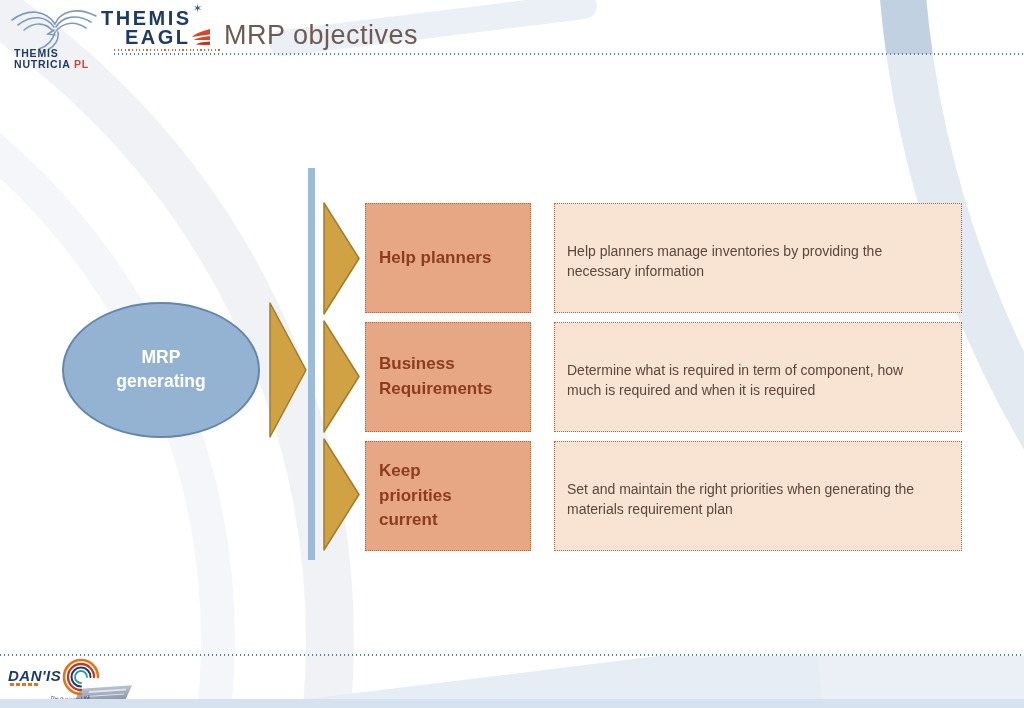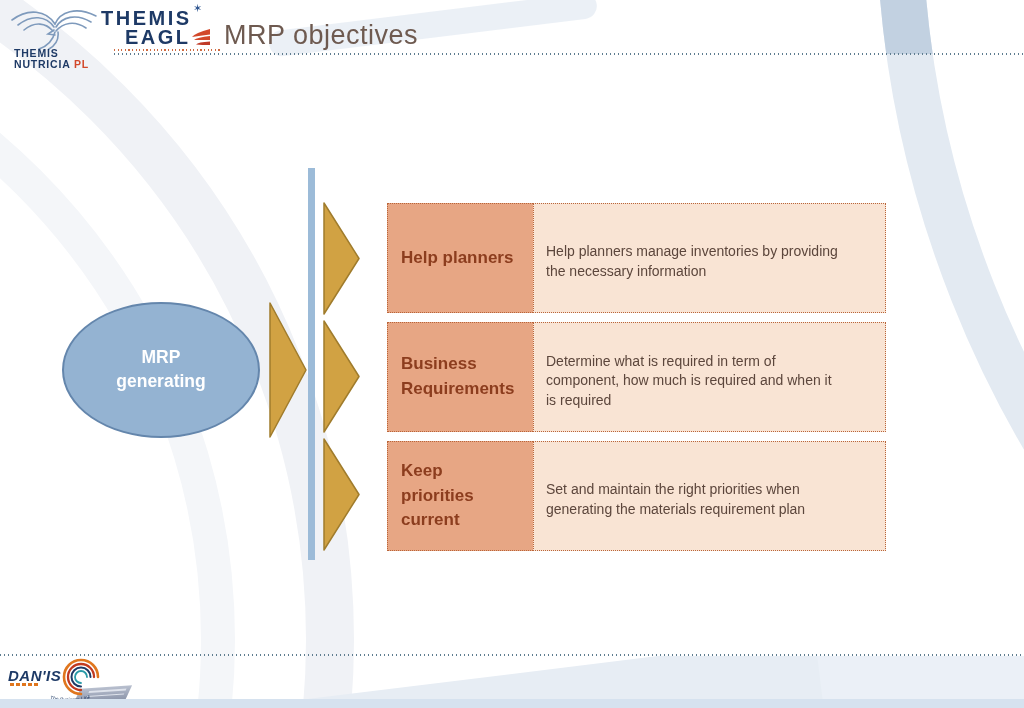--- a/index.html
+++ b/index.html
@@ -43,24 +43,24 @@
     color:#ffffff;font-weight:bold;font-size:17.5px;line-height:1.35;
     text-align:center;white-space:pre-line;
   }
   .row-label{
     position:absolute;left:365px;width:166px;height:110px;z-index:2;
     background:var(--label-fill,#e7a684);
     border:1.5px dotted var(--box-border,#b9653a);
     display:flex;align-items:center;
     padding-left:13px;padding-right:34px;
     font-weight:bold;font-size:17px;line-height:1.45;
-    color:var(--label-text,#8c3d1e);white-space:pre-line;margin-left:22px;
+    color:var(--label-text,#8c3d1e);white-space:pre-line;
   }
   .row-desc{
-    position:absolute;left:533px;width:353px;height:110px;z-index:2;
+    position:absolute;left:554px;width:408px;height:110px;z-index:2;
     background:var(--desc-fill,#f9e4d4);
     border:1.5px dotted var(--box-border,#b9653a);
     display:flex;align-items:center;
     padding:8px 42px 0 12px;
     font-size:14px;line-height:1.4;color:var(--desc-text,#5c463c);
   }
   .row-1{top:203px;} .row-2{top:322px;} .row-3{top:441px;}
 
   
   .danis{position:absolute;left:4px;top:656px;width:130px;height:50px;z-index:4;}

